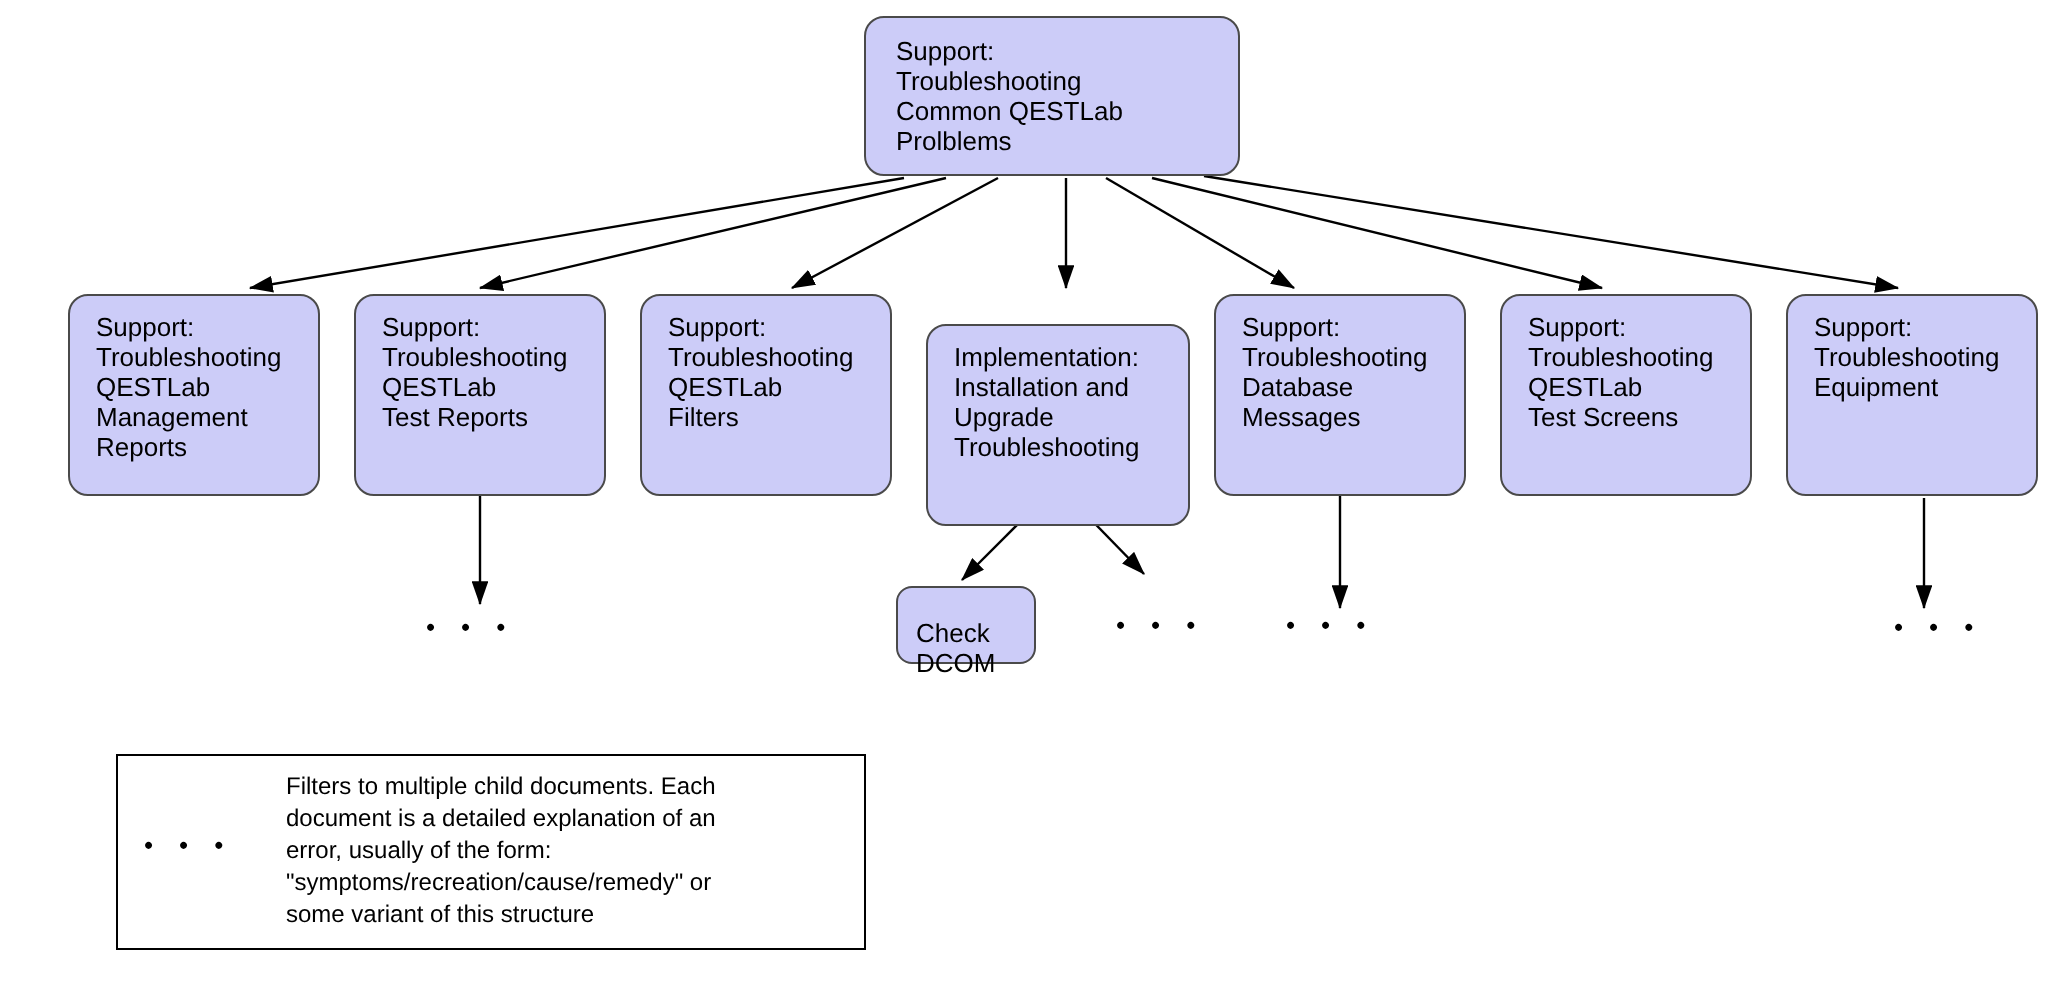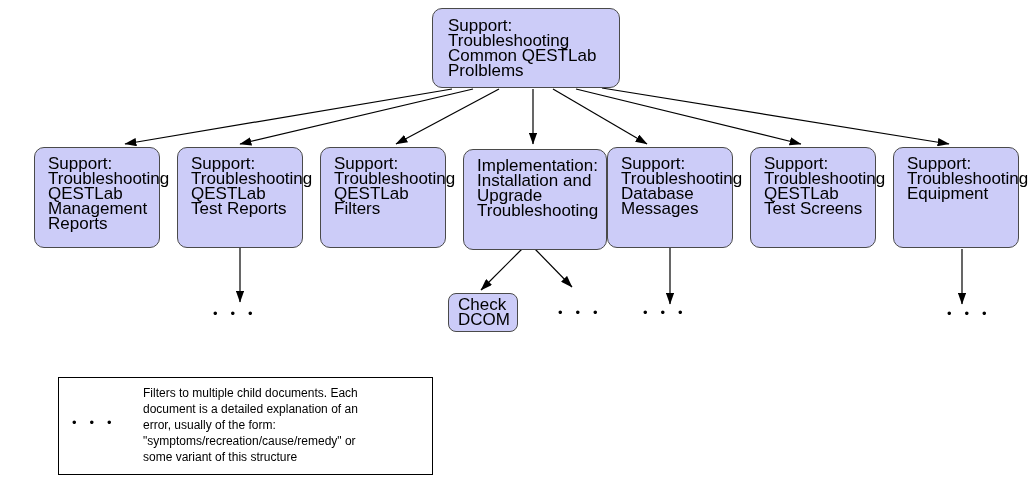--- a/index.html
+++ b/index.html
@@ -22,34 +22,34 @@
     top: 0;
     width: 1034px;
     height: 493px;
   }
   .node {
     position: absolute;
     box-sizing: border-box;
     background: #ccccf8;
     border: 1.5px solid #4a4a4a;
     border-radius: 10px;
-    font-size: 17px;
+    font-size: 13px;
     line-height: 15px;
     white-space: pre-line;
     padding: 8px 5px 0 13px;
   }
   .node.root  { left: 432px; top: 8px;   width: 188px; height: 80px;  padding-top: 9px; padding-left: 15px; }
   .node.c1    { left: 34px;  top: 147px; width: 126px; height: 101px; }
   .node.c2    { left: 177px; top: 147px; width: 126px; height: 101px; }
   .node.c3    { left: 320px; top: 147px; width: 126px; height: 101px; }
-  .node.c4    { left: 463px; top: 149px; width: 144px; height: 101px; }
+  .node.c4    { left: 463px; top: 162px; width: 132px; height: 101px; }
   .node.c5    { left: 607px; top: 147px; width: 126px; height: 101px; }
   .node.c6    { left: 750px; top: 147px; width: 126px; height: 101px; }
   .node.c7    { left: 893px; top: 147px; width: 126px; height: 101px; }
-  .node.dcom  { left: 448px; top: 293px; width: 70px;  height: 39px; border-radius: 8px; padding: 3px 0 0 9px; }
+  .node.dcom  { left: 448px; top: 293px; width: 70px;  height: 39px; border-radius: 8px; padding: 15px 0 0 9px; }
   .ellipsis {
     position: absolute;
     font-size: 13px;
     line-height: 13px;
     letter-spacing: 13px;
     color: #000000;
     white-space: nowrap;
   }
   .legend {
     position: absolute;

